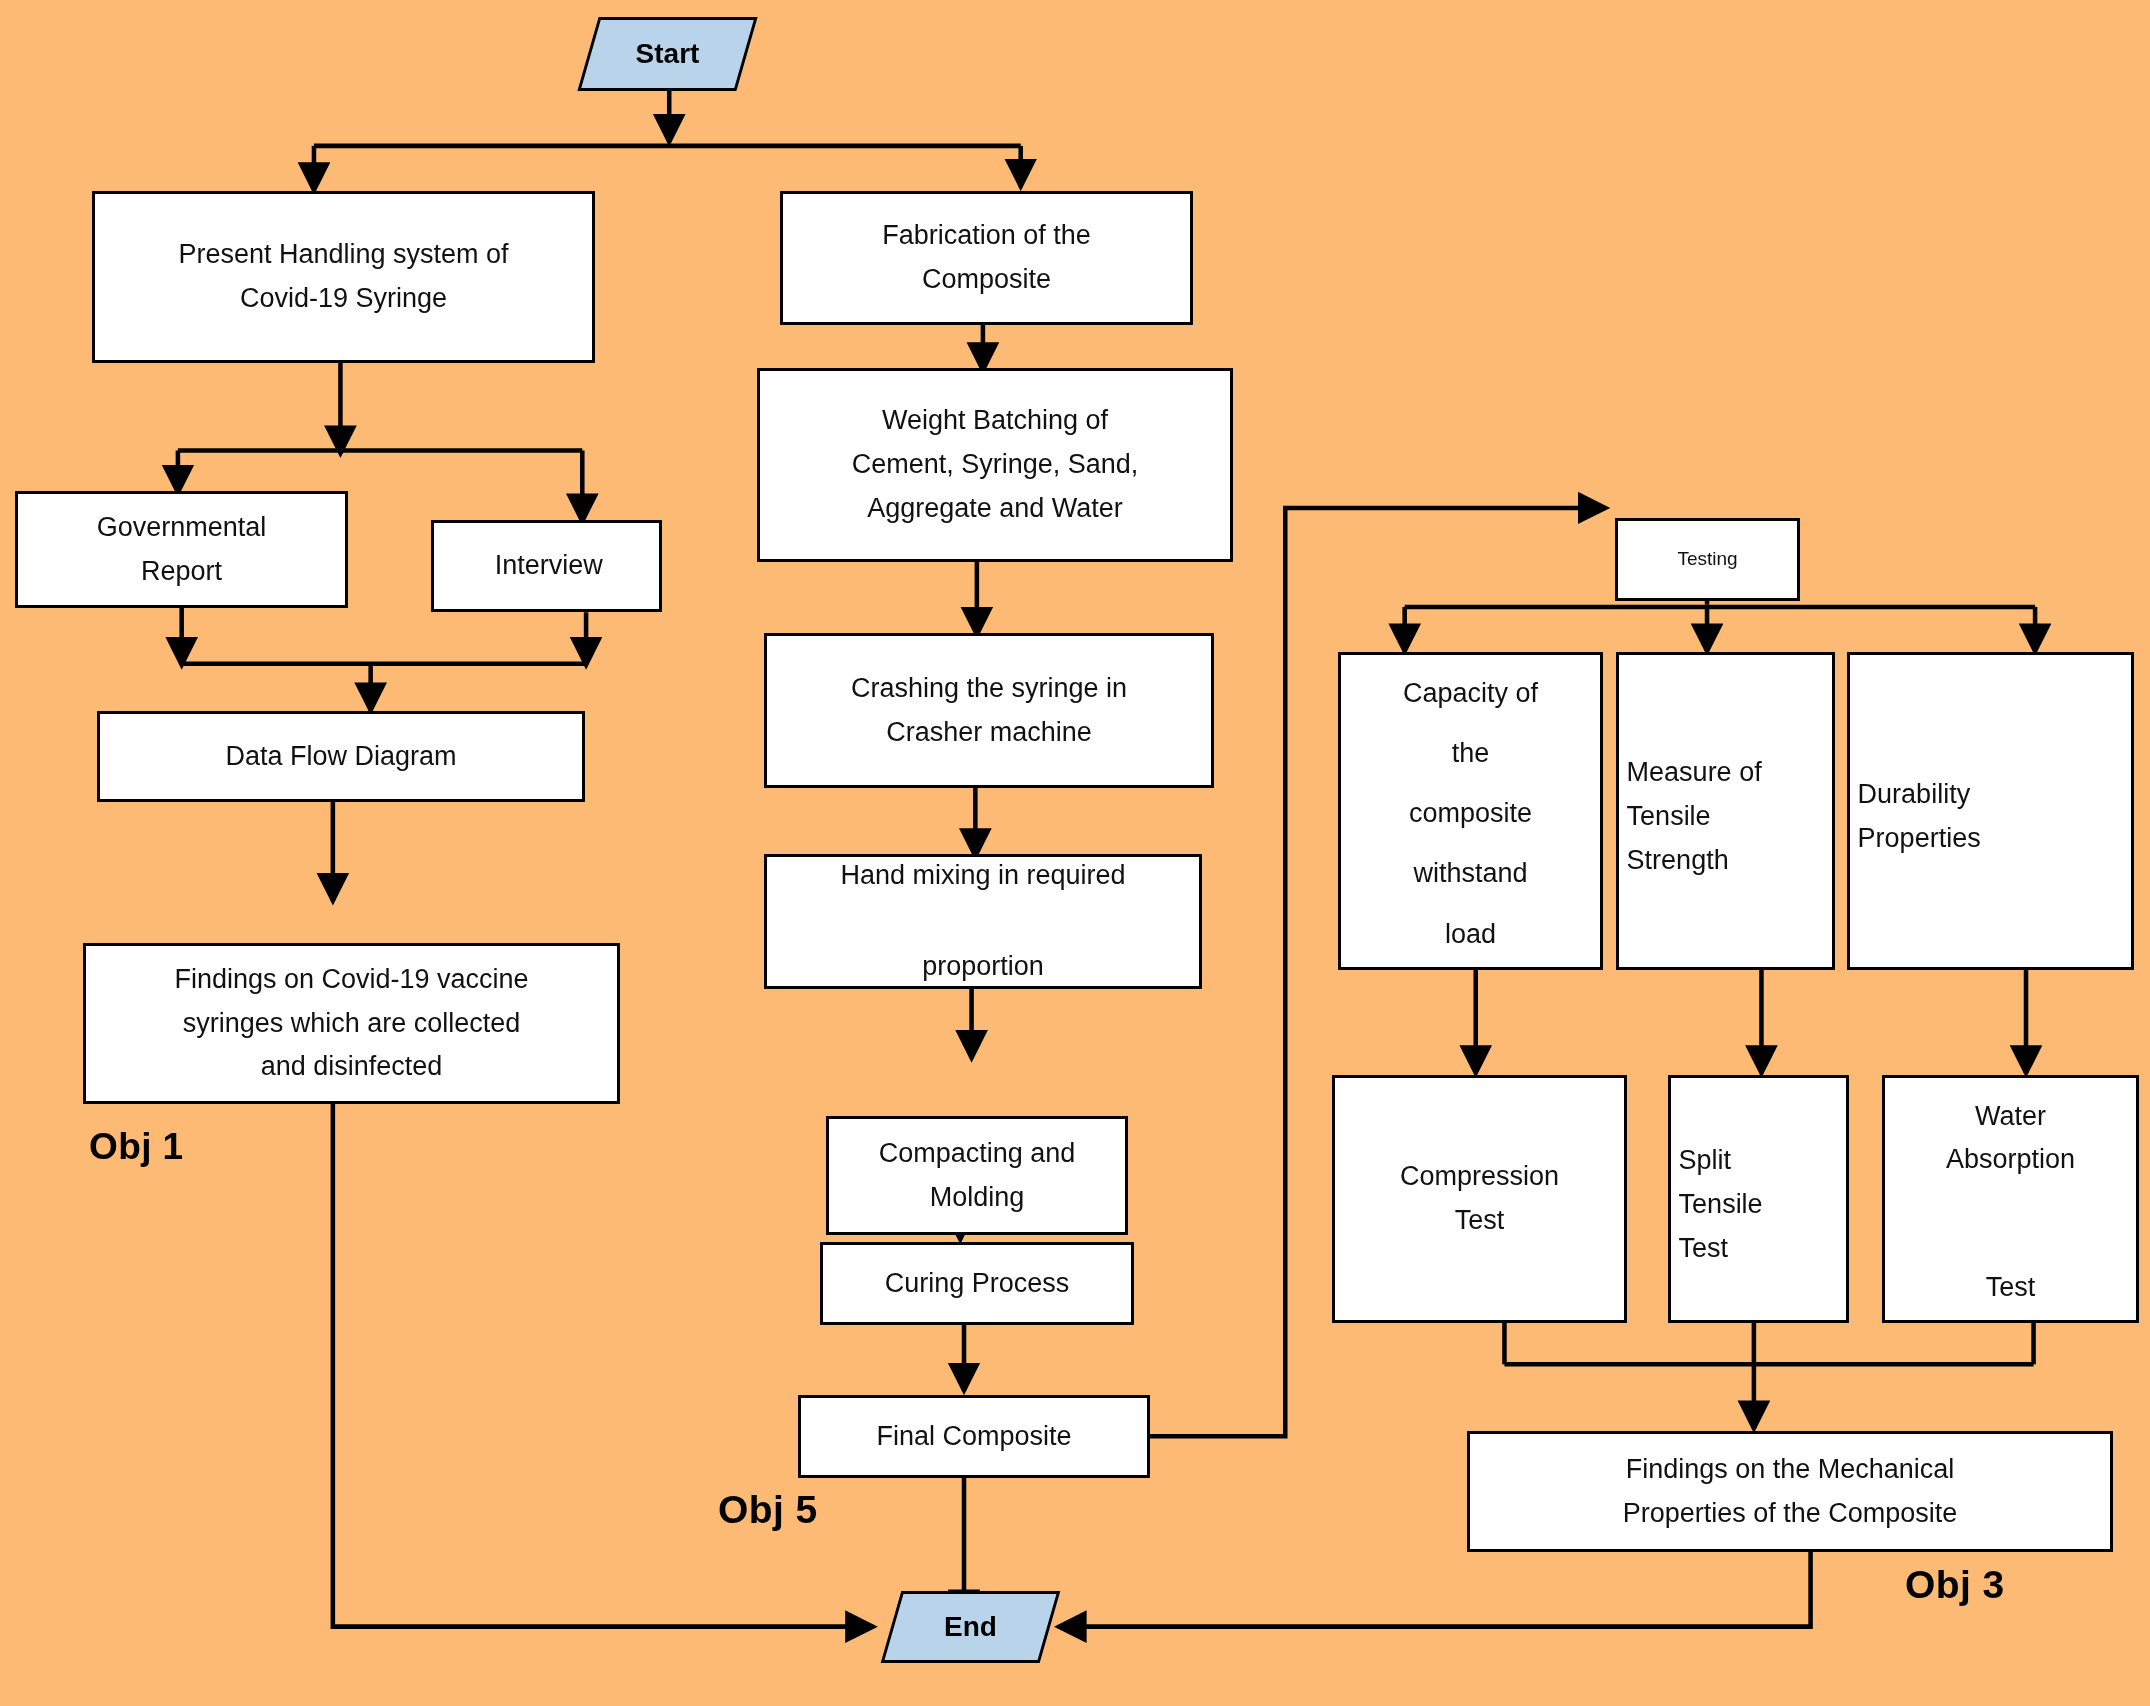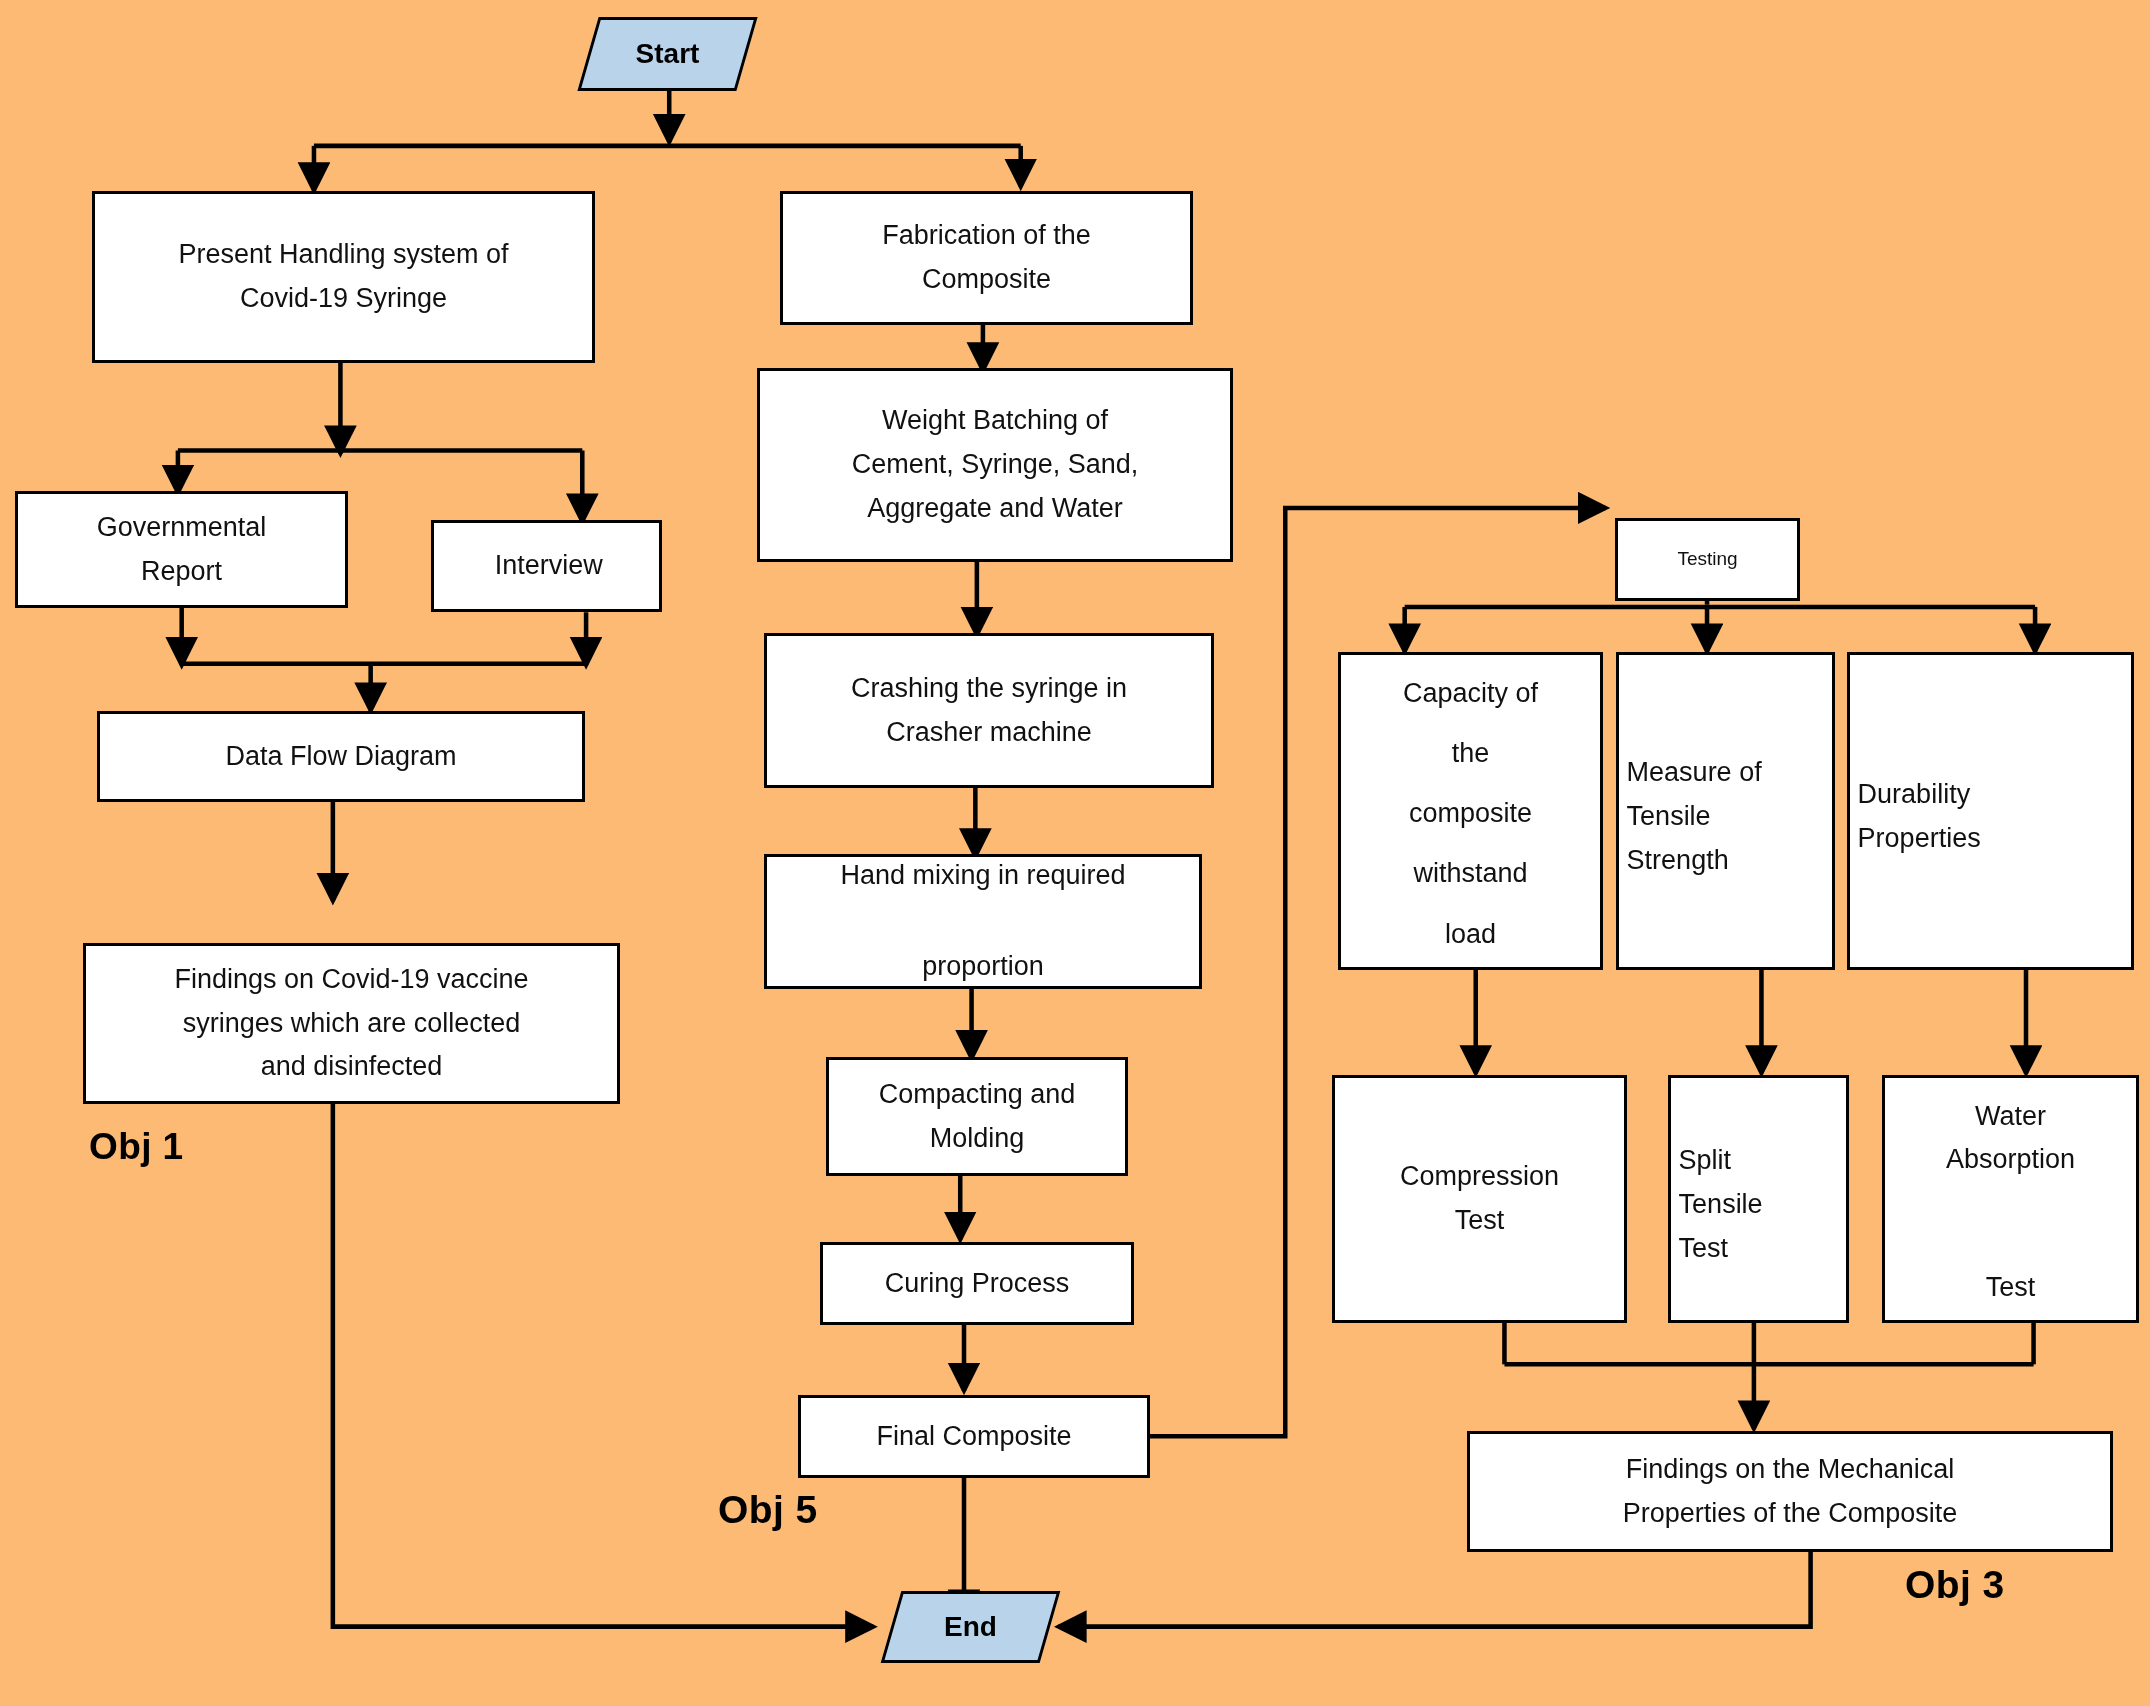--- a/index.html
+++ b/index.html
@@ -178,21 +178,21 @@
   <div class="node" style="left:764px; top:633px; width:450px; height:155px; font-size:27px; flex-direction:column;">
     <span class="lineblock">Crashing the syringe in</span>
     <span class="lineblock">Crasher machine</span>
   </div>
 
   <div class="node" style="left:764px; top:854px; width:438px; height:135px; font-size:27px; flex-direction:column;gap:47px;">
     <span class="lineblock">Hand mixing in required</span>
     <span class="lineblock">proportion</span>
   </div>
 
-  <div class="node" style="left:826px; top:1057px; width:302px; height:119px; font-size:27px; flex-direction:column;">
+  <div class="node" style="left:826px; top:1116px; width:302px; height:119px; font-size:27px; flex-direction:column;">
     <span class="lineblock">Compacting and</span>
     <span class="lineblock">Molding</span>
   </div>
 
   <div class="node" style="left:820px; top:1242px; width:314px; height:83px; font-size:27px;">
     <span class="lineblock">Curing Process</span>
   </div>
 
   <div class="node" style="left:798px; top:1395px; width:352px; height:83px; font-size:27px;">
     <span class="lineblock">Final Composite</span>

